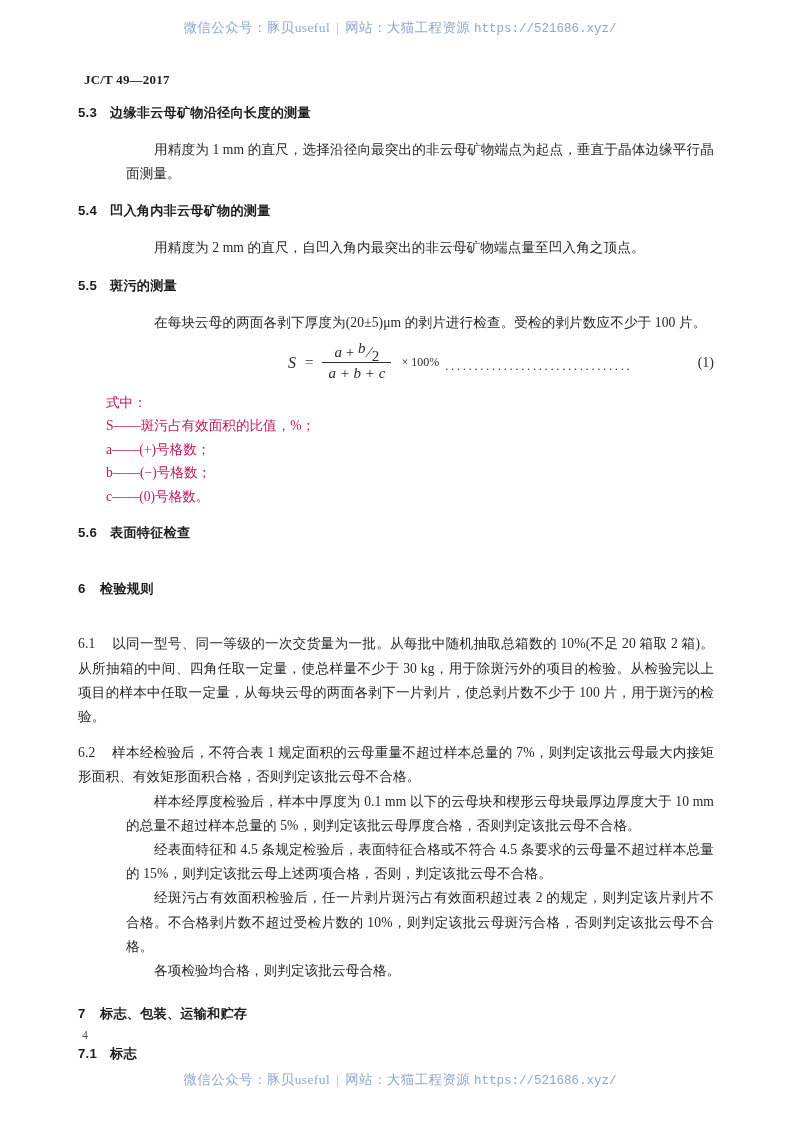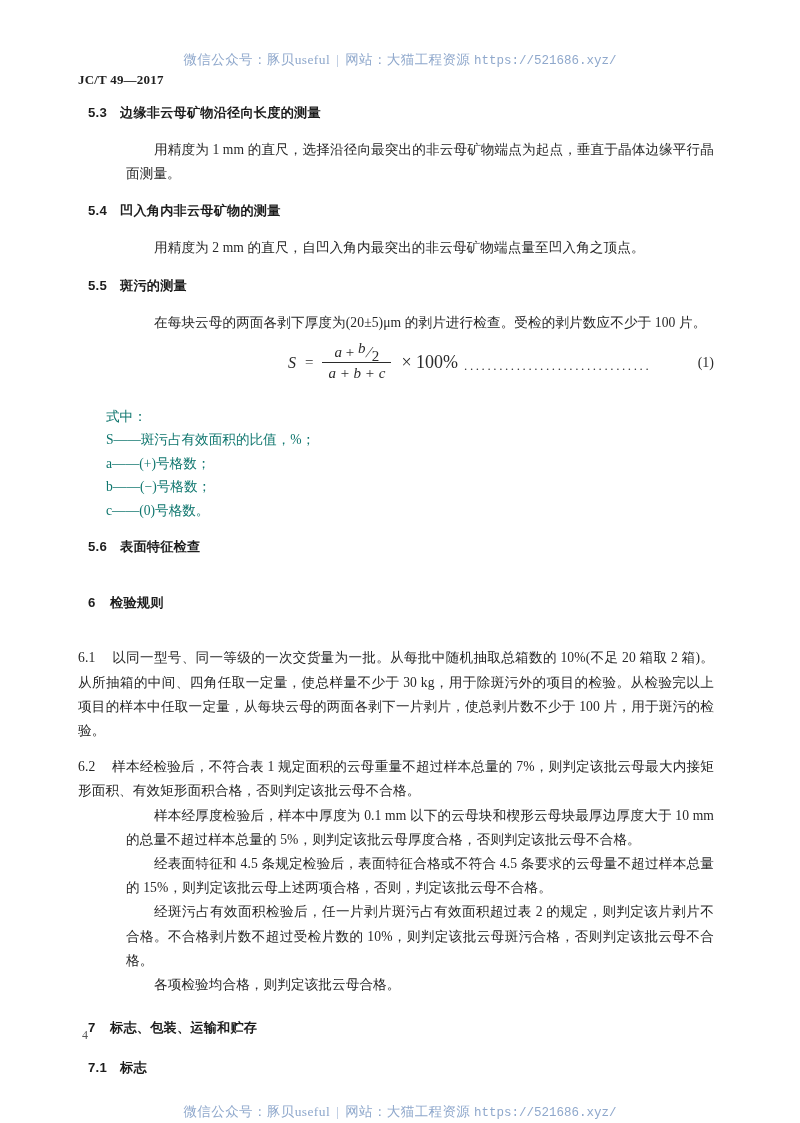--- a/index.html
+++ b/index.html
@@ -20,21 +20,20 @@
   .watermark {
     position: absolute;
     left: 0;
     width: 800px;
     text-align: center;
     font-family: "Liberation Serif", "DejaVu Serif", serif;
     font-size: 13.5px;
     color: #8fa8cc;
     letter-spacing: 0.4px;
     white-space: nowrap;
-    margin-top: 32px;
   }
   .watermark-top { top: 19px; }
   .watermark-bottom { top: 1071px; }
   .watermark .wm-sep {
     display: inline-block;
     padding: 0 6px;
     color: #a9bcd8;
   }
   .watermark .wm-url {
     font-family: "Liberation Mono", "DejaVu Sans Mono", monospace;
@@ -45,38 +44,37 @@
   
   .page {
     position: absolute;
     left: 78px;
     top: 0;
     width: 636px;
   }
 
   .running-head {
     position: absolute;
-    left: 78px;
+    left: 84px;
     top: 72px;
     font-family: "Liberation Serif", "DejaVu Serif", serif;
     font-weight: bold;
     font-size: 13px;
     color: #1f1f1f;
     letter-spacing: 0.2px;
   }
 
   
   .heading {
     font-family: "Liberation Sans", "DejaVu Sans", sans-serif;
     font-weight: bold;
     font-size: 13.2px;
     color: #1d1d1d;
     letter-spacing: 0.2px;
     white-space: nowrap;
-    margin-left: 10px;
   }
   .heading .num {
     display: inline-block;
     min-width: 32px;
   }
   .heading.major .num {
     min-width: 22px;
   }
 
   
@@ -91,23 +89,22 @@
   .para.indent { text-indent: 28px; margin-left: 48px; }
   .para .lead-num {
     display: inline-block;
     min-width: 34px;
     margin-top: 12px;
   }
 
   .vlist {
     font-size: 13.6px;
     line-height: 23.5px;
-    color: #0f766e;
+    color: #be185d;
     padding-left: 28px;
-    margin-top: 14px;
   }
 
   
   .formula-row {
     display: flex;
     align-items: center;
     justify-content: flex-start;
     padding-left: 210px;
     height: 56px;
     font-size: 15px;
@@ -154,21 +151,21 @@
   }
   .slashfrac .sf-s {
     display: inline-block;
     transform: skewX(-22deg);
     padding: 0 1px;
   }
   .slashfrac .sf-d {
     position: relative;
     top: 4px;
   }
-  .f-mult { padding-left: 10px; font-size: 18px; white-space: nowrap; }
+  .f-mult { padding-left: 10px; font-size: 12px; white-space: nowrap; }
   .f-dots {
     flex: 1;
     overflow: hidden;
     white-space: nowrap;
     font-size: 13px;
     letter-spacing: 2.6px;
     color: #3a3a3a;
     padding: 0 6px;
     margin-top: 6px;
   }

